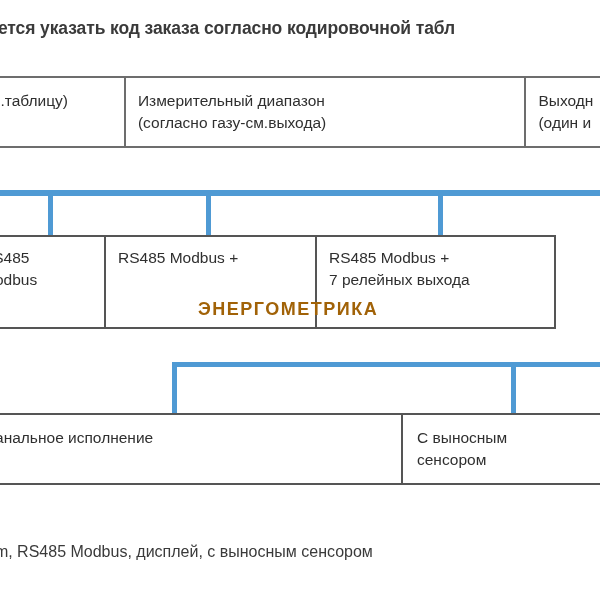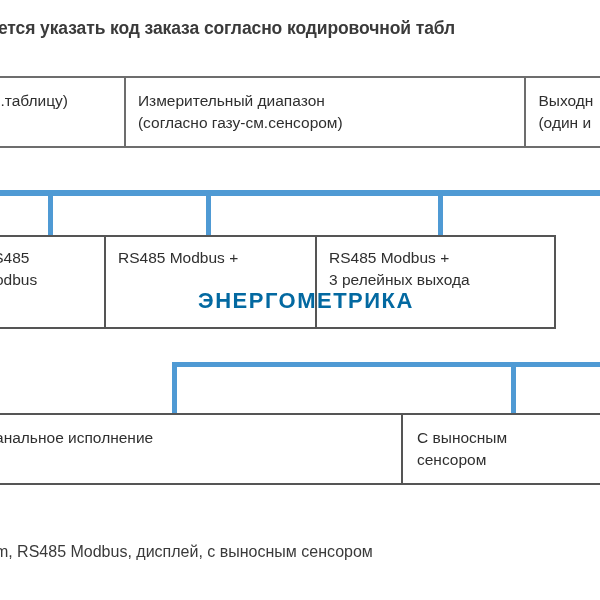--- a/index.html
+++ b/index.html
@@ -151,45 +151,45 @@
     width: 680px;
     font-size: 16px;
     color: #3a3a3a;
     white-space: nowrap;
   }
 
   
   .watermark {
     position: absolute;
     left: 198px;
-    top: 288px;
-    font-size: 22px;
+    top: 299px;
+    font-size: 18px;
     font-weight: bold;
     letter-spacing: 1.5px;
-    color: #0369a1;
+    color: #a16207;
     white-space: nowrap;
     pointer-events: none;
     user-select: none;
   }
 </style>
 </head>
 <body>
 
 <div id="page">
 
   <div class="headline">буется указать код заказа согласно кодировочной табл</div>
 
   <div class="hdr-row">
     <div class="hdr-cell c1">
       <div>см.таблицу)</div>
       <div></div>
     </div>
     <div class="hdr-cell c2">
       <div>Измерительный диапазон</div>
-      <div>(согласно газу-см.сенсором)</div>
+      <div>(согласно газу-см.выхода)</div>
     </div>
     <div class="hdr-cell c3">
       <div>Выходн</div>
       <div>(один и</div>
     </div>
   </div>
 
   <div class="conn-up-h"></div>
   <div class="conn-up-v v1"></div>
   <div class="conn-up-v v2"></div>
@@ -198,21 +198,21 @@
   <div class="mid-row">
     <div class="mid-cell m1">
       <div>RS485</div>
       <div>Modbus</div>
     </div>
     <div class="mid-cell m2">
       <div>RS485 Modbus +</div>
     </div>
     <div class="mid-cell m3">
       <div>RS485 Modbus +</div>
-      <div>3 релейных выхода</div>
+      <div>7 релейных выхода</div>
     </div>
   </div>
 
   <div class="watermark">ЭНЕРГОМЕТРИКА</div>
 
   <div class="conn-lo-h"></div>
   <div class="conn-lo-v w1"></div>
   <div class="conn-lo-v w2"></div>
 
   <div class="bot-row">

